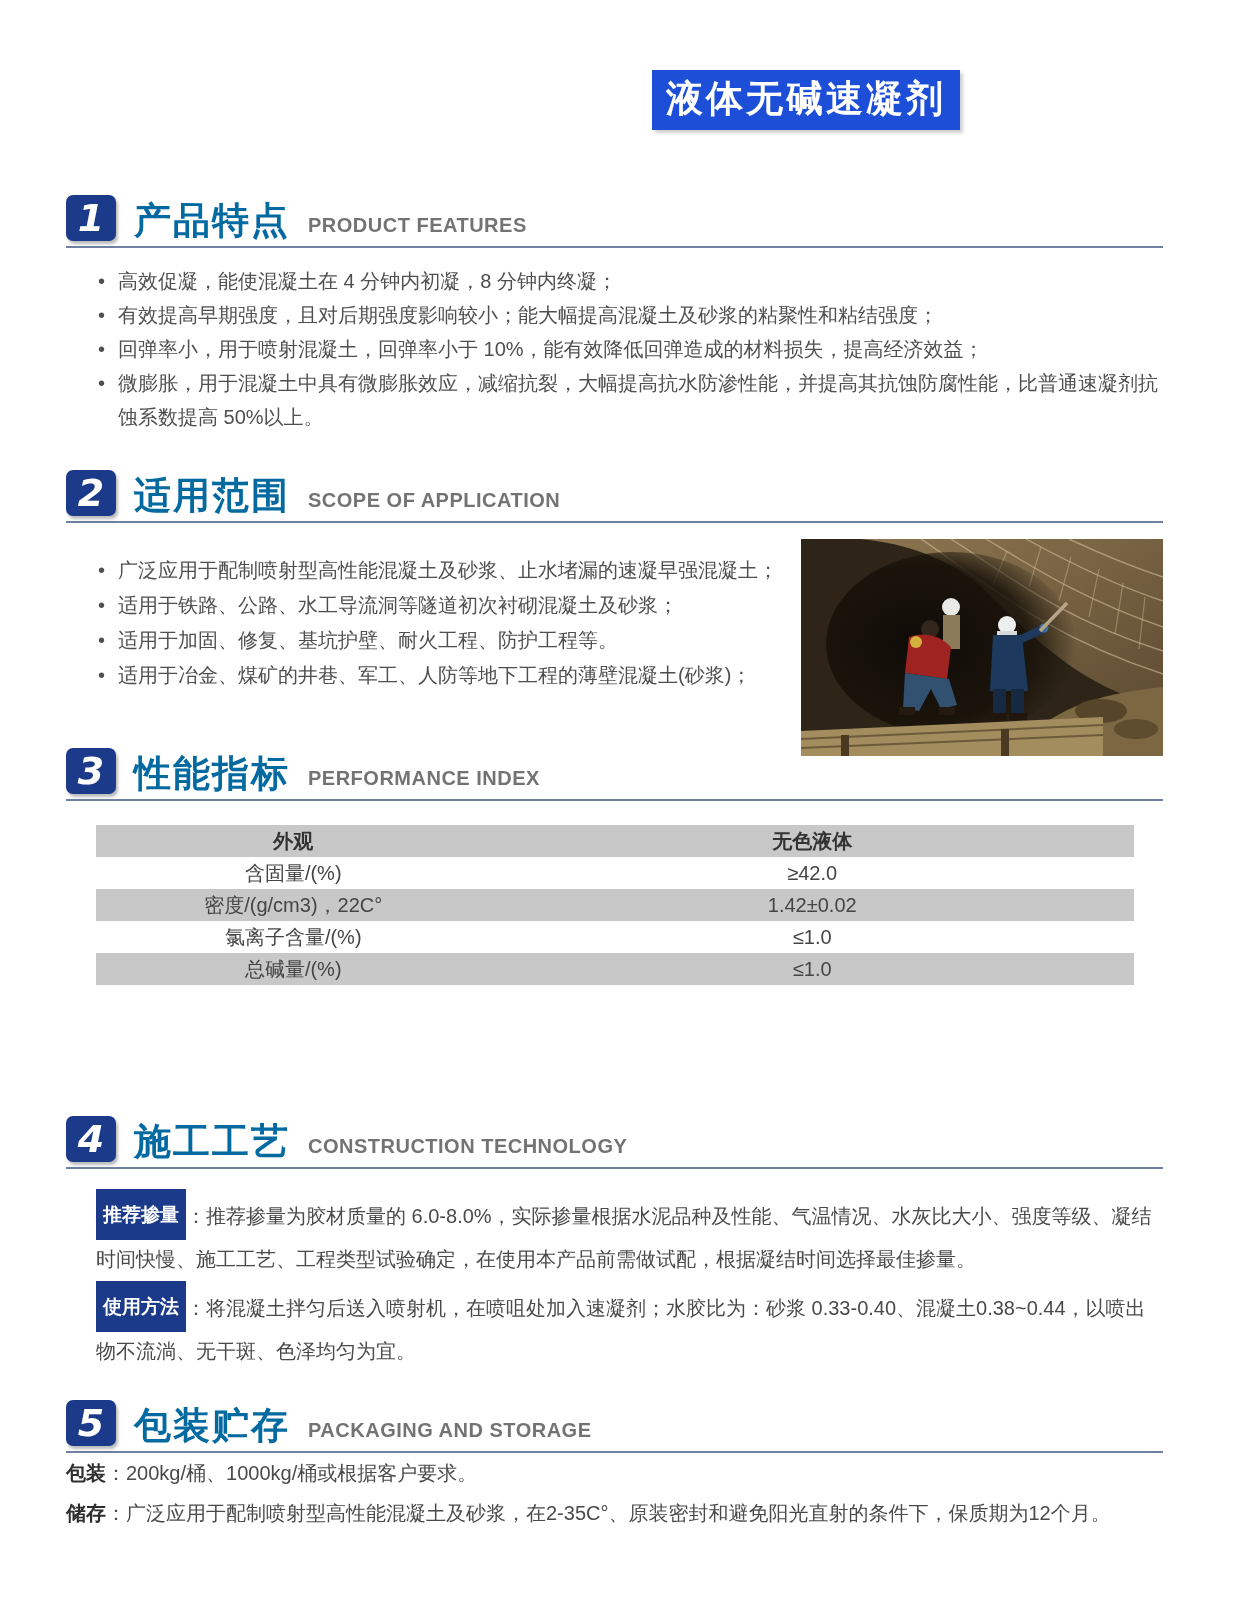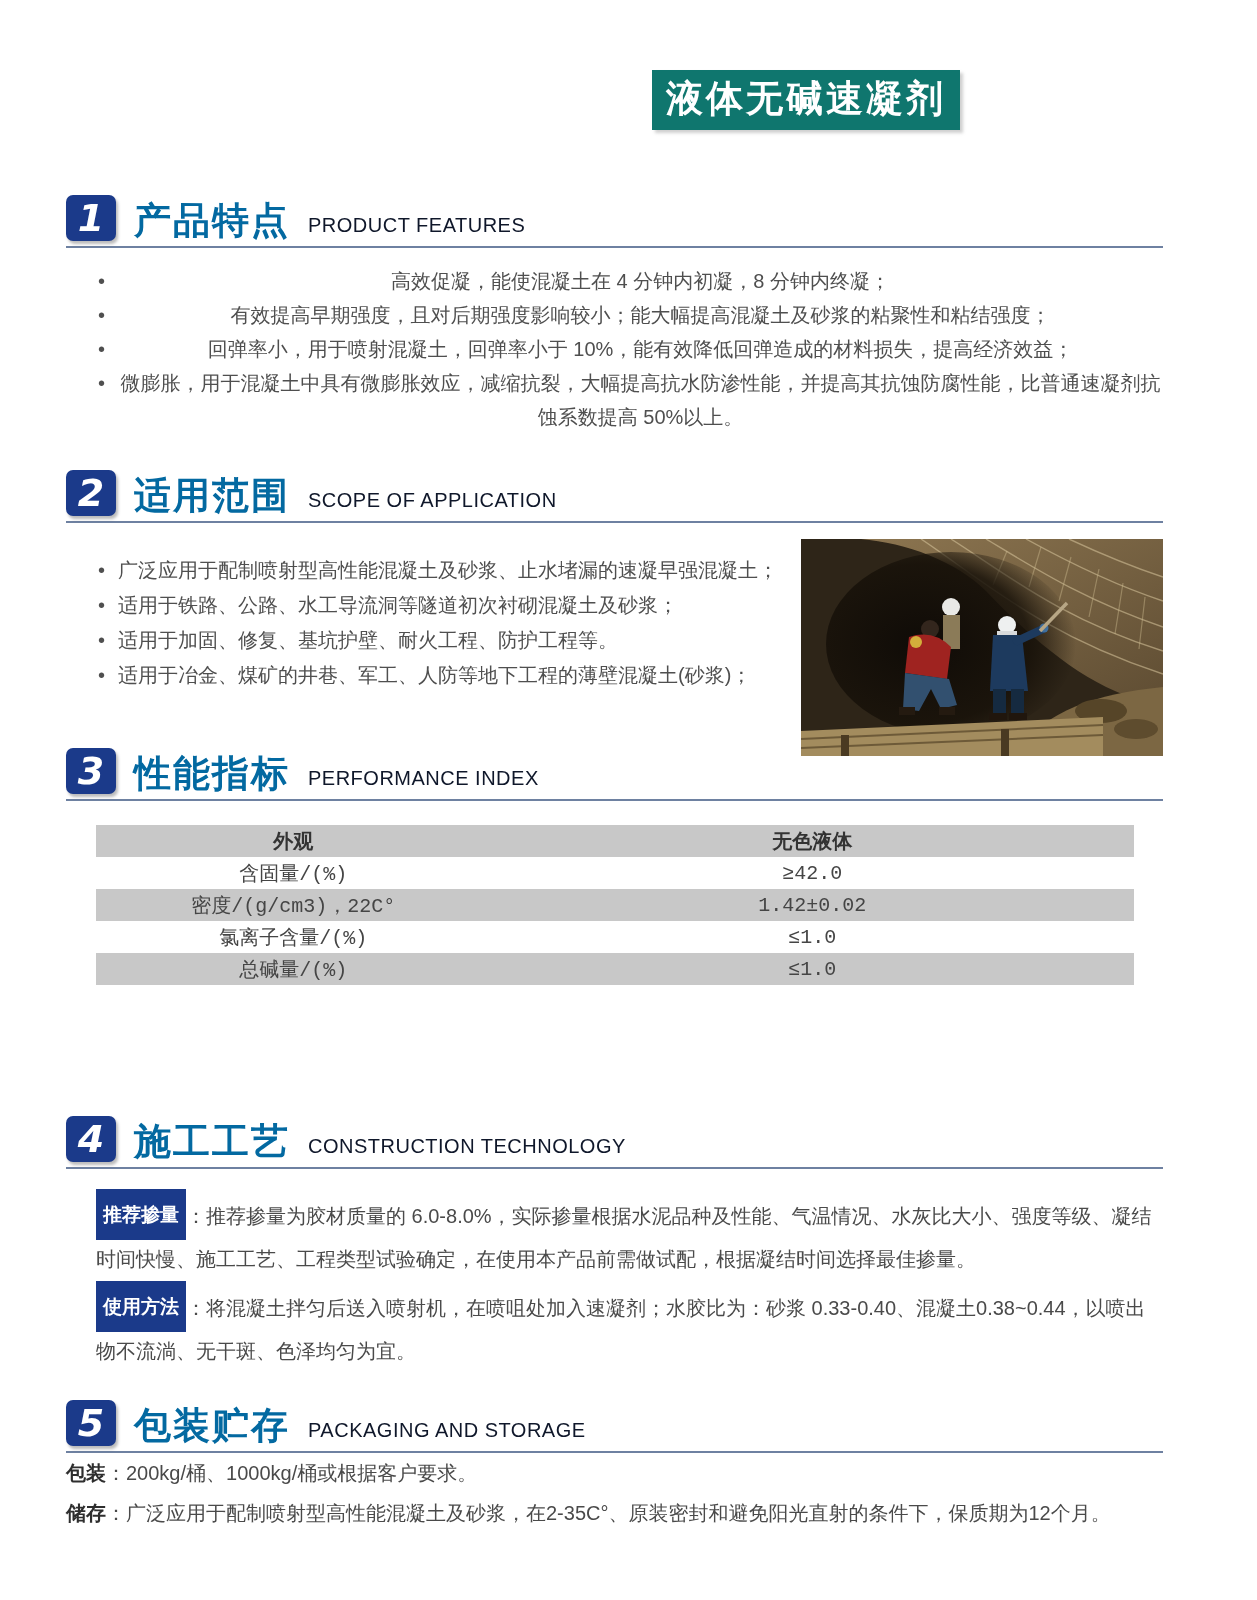--- a/index.html
+++ b/index.html
@@ -2,21 +2,21 @@
 <html><head>
 <meta charset="utf-8">
 <style>
   * { box-sizing: border-box; margin: 0; padding: 0; }
   html,body { background:#ffffff; }
   body { font-family:"Liberation Sans","DejaVu Sans",sans-serif; }
   .page { position:relative; width:1257px; height:1600px; margin:0 auto; background:#fff; overflow:hidden; }
 
   .page-title {
     position:absolute; left:652px; top:70px;
-    background:#0f766e; color:#fff;
+    background:#1d4ed8; color:#fff;
     font-size:37px; font-weight:bold; letter-spacing:3px;
     padding:4px 14px 6px 14px;
     box-shadow:3px 3px 3px rgba(150,150,150,.45);
   }
 
   .sec { position:absolute; left:66px; width:1097px; }
   .sec-1 { top:195px; } .sec-2 { top:470px; } .sec-3 { top:748px; }
   .sec-4 { top:1116px; } .sec-5 { top:1400px; }
 
   .sec-head {
@@ -24,41 +24,41 @@
     border-bottom:2px solid #6e81a1; padding-bottom:5px;
   }
   .num-box {
     width:50px; height:46px; background:#1b3a8a; border-radius:7px;
     color:#fff; font-size:38px; font-weight:bold; font-style:italic;
     display:flex; align-items:center; justify-content:center;
     box-shadow:2px 3px 3px rgba(60,60,60,.35);
     font-family:"DejaVu Sans",sans-serif;
   }
   .zh { font-size:37px; font-weight:bold; color:#0369a1; line-height:1.05; letter-spacing:2px; }
-  .en { font-size:20px; font-weight:normal; color:#0f172a; padding-bottom:4px; letter-spacing:.5px; }
+  .en { font-size:20px; font-weight:bold; color:#737373; padding-bottom:4px; letter-spacing:.5px; }
 
   .bullets { list-style:none; margin-top:16px; margin-left:30px; }
   .bullets li {
     position:relative; padding-left:22px;
     font-size:20px; line-height:35px; color:#4f4f4f;
   }
   .bullets li::before { content:"•"; position:absolute; left:2px; top:0; color:#4f4f4f; }
-  .sec-1 .bullets li { line-height:34px;text-align:center; }
+  .sec-1 .bullets li { line-height:34px; }
 
   .s2-body { display:flex; margin-top:14px;justify-content:space-between; }
   .s2-list { flex:1; }
   .photo-wrap { width:362px; height:217px; margin-top:2px; flex:0 0 auto; }
   .photo-wrap svg { display:block; width:100%; height:100%; }
 
   .spec-table {
     width:1038px; margin:24px 0 0 30px; border-collapse:collapse;
   }
   .spec-table td {
     height:32px; text-align:center; vertical-align:middle;
-    font-size:20px; color:#454545;font-family:Liberation Mono, monospace;
+    font-size:20px; color:#454545;
   }
   .spec-table .col-l { width:38%; }
   .spec-table .col-r { width:62%; }
   .spec-table tr.shade { background:#c8c8c8; }
   .spec-table tr.hdr td { font-weight:bold; color:#333; }
 
   .para {
     font-size:20px; line-height:39px; color:#4a4a4a;
     margin:0 0 2px 30px;
   }

